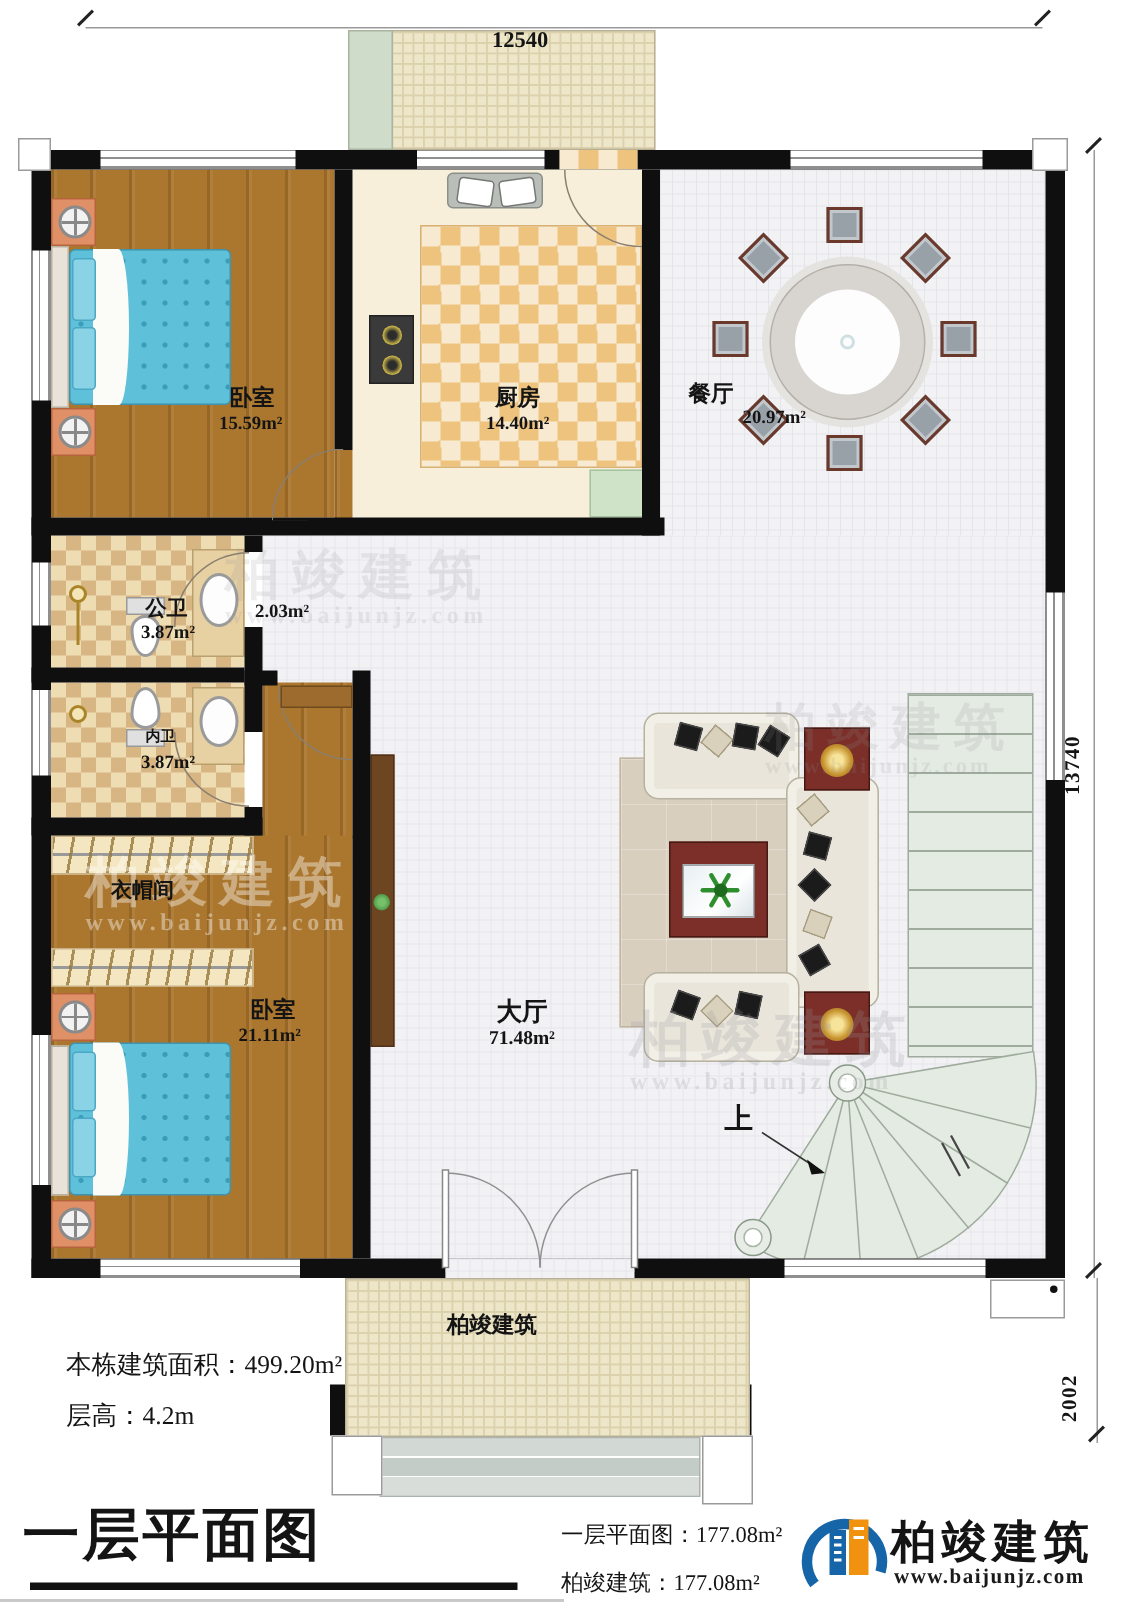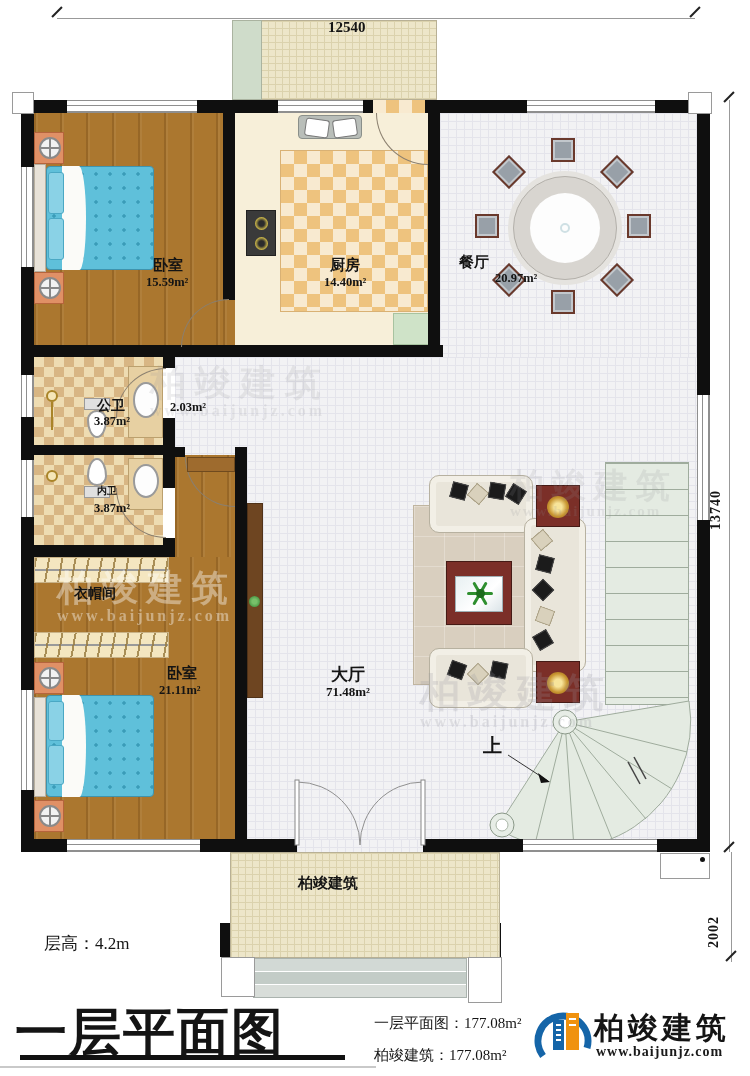--- a/index.html
+++ b/index.html
@@ -38,21 +38,21 @@
         background-image:linear-gradient(to right,transparent 8px,#888 8px 10px,transparent 10px),linear-gradient(to bottom,transparent 8px,#888 8px 10px,transparent 10px);}
   .mattress{background-color:#5fc0da;background-image:radial-gradient(#3a9cb8 1.5px,transparent 1.8px);background-size:14px 14px;border:1px solid #3f93ad;border-radius:4px;box-sizing:border-box;}
   .pillow{background:#8ad2e6;border:1px solid #4aa8c4;border-radius:3px;box-sizing:border-box;}
   .oval{background:#fdfdfd;border:2px solid #9a9a9a;border-radius:50%;box-sizing:border-box;}
   .counter{background:#e7d0a2;border:1px solid #bba06e;box-sizing:border-box;}
   .wardrobe{background:#f4e6c0;border:1px solid #c9b287;box-sizing:border-box;
             background-image:repeating-linear-gradient(100deg,rgba(150,120,60,.8) 0 2px,transparent 2px 13px),linear-gradient(to bottom,transparent 11px,#999 11px 13px,transparent 13px);}
   .steps{background:linear-gradient(to bottom,#d2d9d5 0 12px,#fff 12px 13px,#c3ccc7 13px 25px,#fff 25px 26px,#d8ddd9 26px 40px);border:1px solid #aab3ae;box-sizing:border-box;}
   .cornerbox{background:#fff;border:1px solid #9a9a9a;box-sizing:border-box;}
   .plantbar{position:absolute;left:0;top:11px;width:26px;height:3px;background:#2f8f2f;border-radius:2px;}
-  .t-big{font-size:52px;font-weight:bold;letter-spacing:2px;white-space:nowrap;}
+  .t-big{font-size:38px;font-weight:bold;letter-spacing:2px;white-space:nowrap;}
 </style>
 </head>
 <body>
 
 <div id="plan">
 
   <div class="a porchgrid" style="left:232px;top:20px;width:205px;height:80px;"></div>
   <div class="a" style="left:232px;top:20px;width:30px;height:80px;background:#cfdcca;border:1px solid #aab3a0;box-sizing:border-box;"></div>
   <div class="a" style="left:328px;top:19px;font-weight:bold;font-size:15px;">12540</div>
 
@@ -278,20 +278,23 @@
   <div class="a ra" style="left:326px;top:684px;font-size:13px;">71.48m²</div>
 
   <div class="a dimline" style="left:729px;top:100px;width:1px;height:752px;"></div>
   <div class="a tick" style="left:722px;top:96px;"></div>
   <div class="a tick" style="left:722px;top:846px;"></div>
   <div class="a vdim" style="left:708px;top:450px;height:80px;">13740</div>
   <div class="a dimline" style="left:731px;top:852px;width:1px;height:110px;"></div>
   <div class="a tick" style="left:724px;top:955px;"></div>
   <div class="a vdim" style="left:706px;top:888px;height:60px;">2002</div>
 
+  <div class="a" style="left:44px;top:898px;font-size:17px;">
+    <span>本栋建筑面积：</span><span>499.20m²</span>
+  </div>
   <div class="a" style="left:44px;top:932px;font-size:17px;">
     <span>层高：</span><span>4.2m</span>
   </div>
 
   <div class="a t-big" style="left:15px;top:998px;">一层平面图</div>
   <div class="a" style="left:20px;top:1055px;width:325px;height:5px;background:#111;"></div>
   <div class="a" style="left:0px;top:1066px;width:376px;height:2px;background:#c9c9c9;"></div>
   <div class="a" style="left:374px;top:1014px;font-size:15px;">
     <span>一层平面图：</span><span>177.08m²</span>
   </div>

